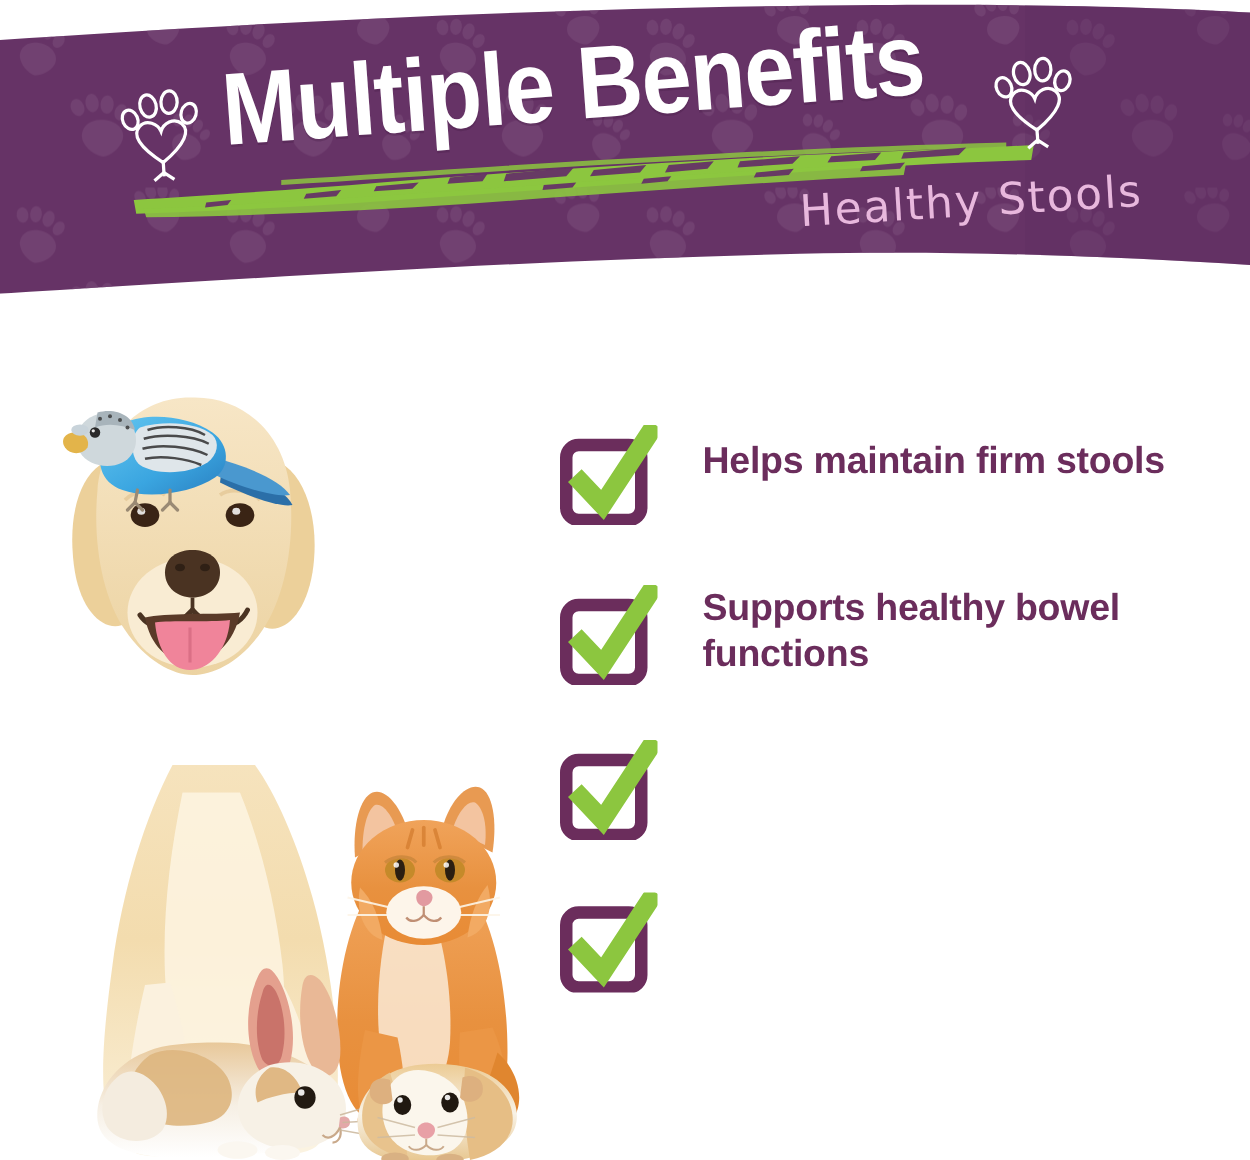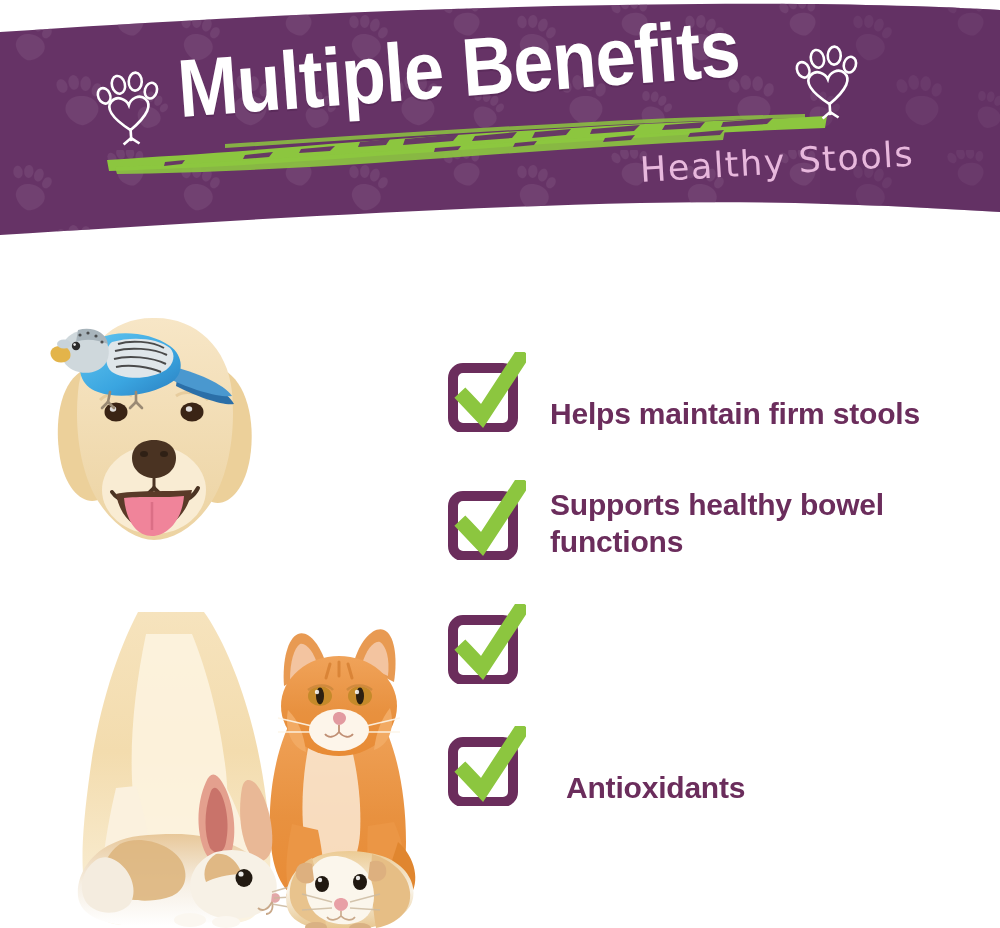--- a/index.html
+++ b/index.html
@@ -73,23 +73,24 @@
   #paw-right{ left:795px; top:42px; width:70px; height:78px; transform:rotate(-4deg);}
 
   
   #benefits{
     position:absolute;
     left:448px; top:336px;
     width:545px;
   }
   .benefit{
     display:flex;
-    align-items:flex-end;
+    align-items:flex-start;
     margin-bottom:28px;
     min-height:96px;
+    gap:12px;
   }
   .benefit:nth-child(1){ margin-bottom:32px; }
   .benefit:nth-child(2){ margin-bottom:28px;margin-top:18px; }
   .benefit:nth-child(3){ margin-bottom:26px; }
 
   .cbwrap{
     position:relative;
     width:78px; height:80px;
     flex:0 0 78px;
     margin-top:4px;
@@ -549,18 +550,17 @@
       </div>
     </div>
 
     <div class="benefit indent">
       <div class="cbwrap">
         <svg width="78" height="80" viewBox="0 0 78 80">
           <rect x="5" y="16" width="60" height="60" rx="10" ry="10" fill="none" stroke="#6b2d5c" stroke-width="10"></rect>
           <path d="M17,46 L34,64 L72,6" fill="none" stroke="#8cc63f" stroke-width="15" stroke-linecap="square" stroke-linejoin="miter"></path>
         </svg>
       </div>
-      <div class="btext">Antioxidants</div>
     </div>
 
   </div>
 
 </div>
 
 </body></html>

